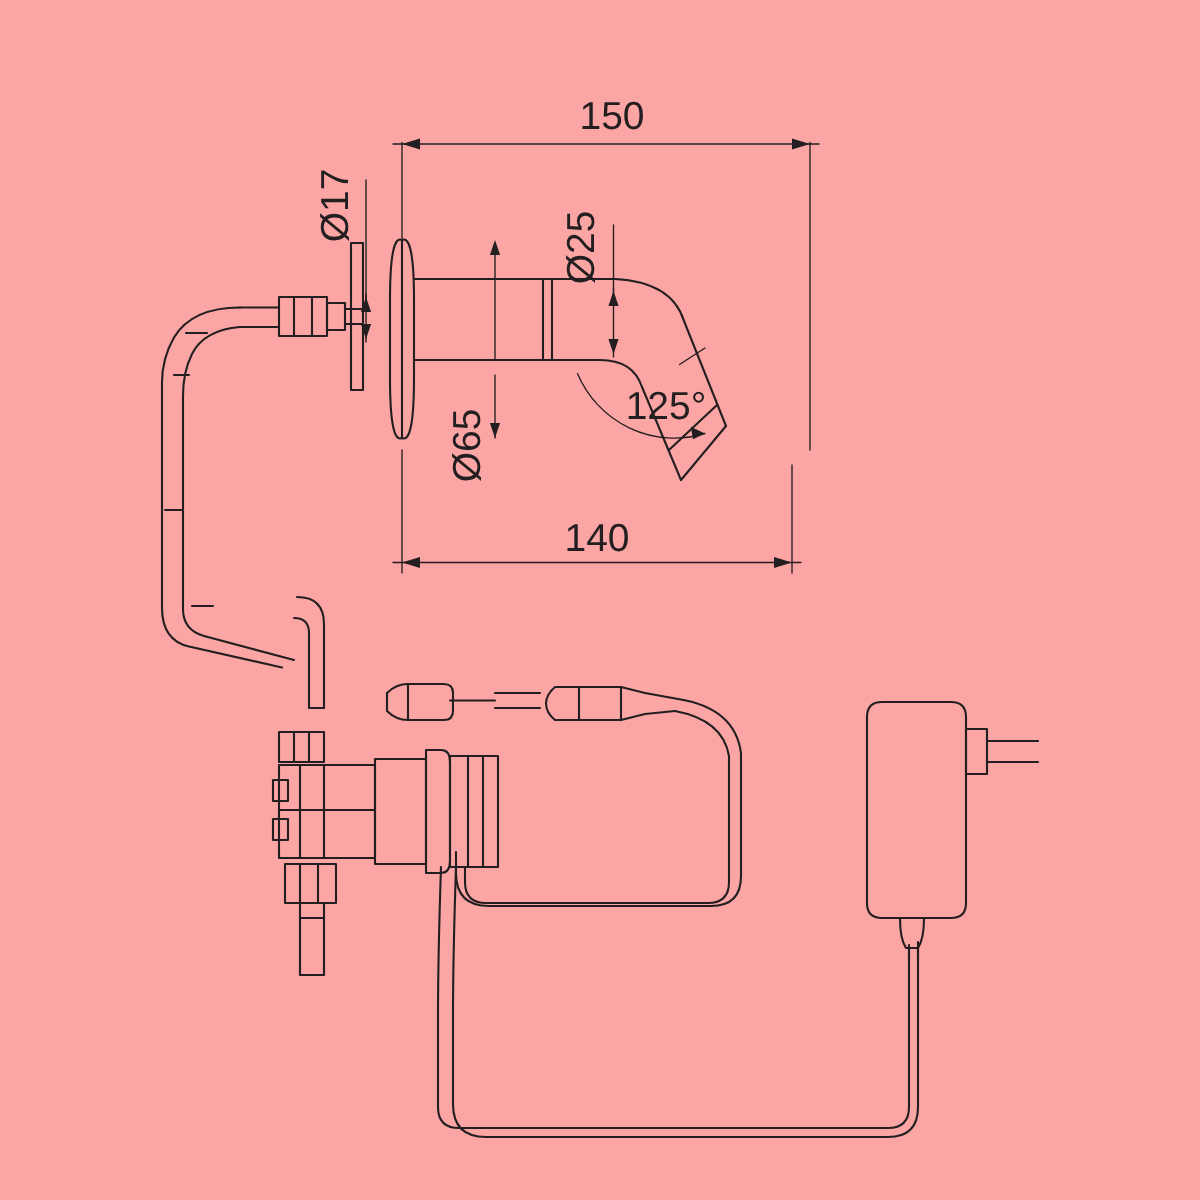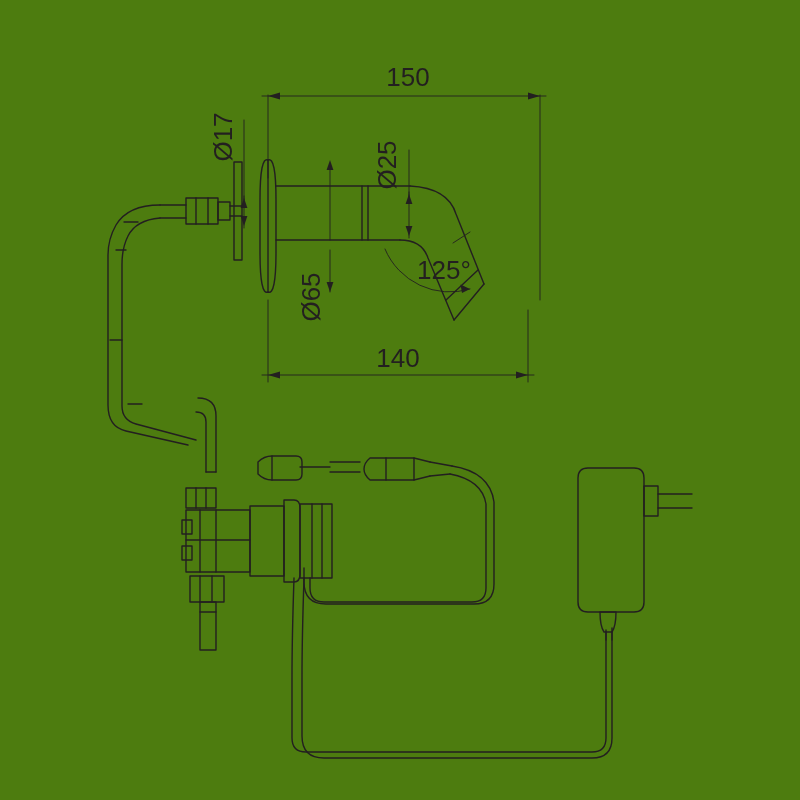--- a/index.html
+++ b/index.html
@@ -7,21 +7,21 @@
     padding: 0;
     background: #ffffff;
   }
   body {
     font-family: "Liberation Sans", sans-serif;
   }
   #stage {
     position: relative;
     width: 800px;
     height: 800px;
-    background: #4d7c0f;
+    background: #fca5a5;
     overflow: hidden;
   }
   #drawing {
     position: absolute;
     left: 0;
     top: 0;
     width: 800px;
     height: 800px;
   }
   .dim-text {

